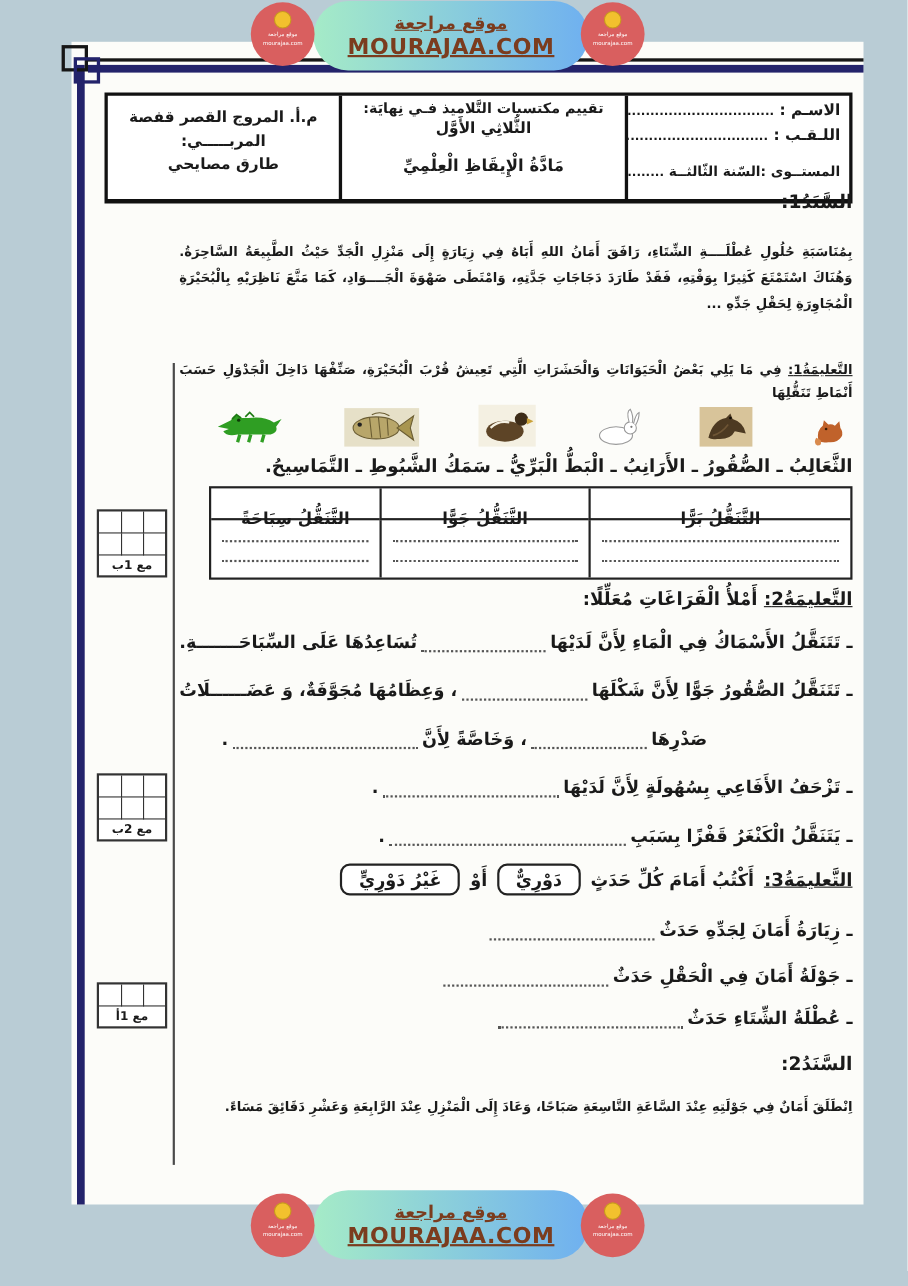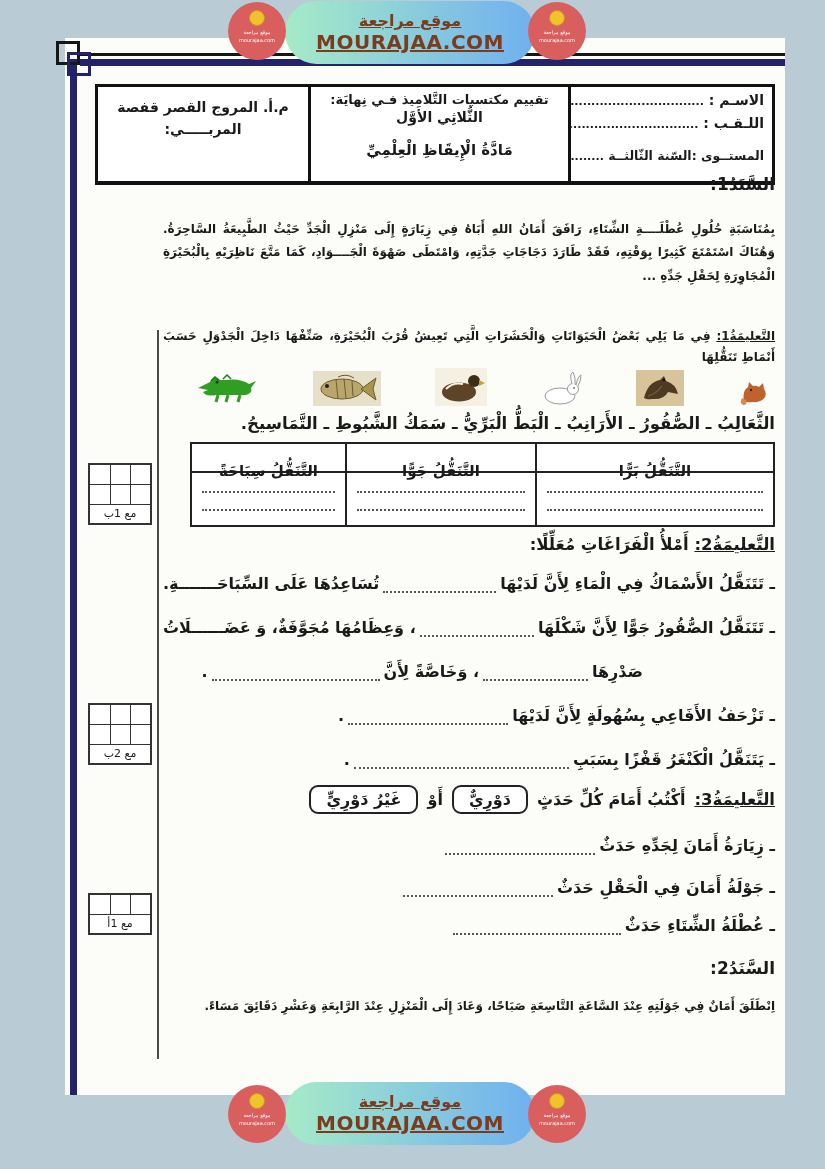--- a/index.html
+++ b/index.html
@@ -57,21 +57,21 @@
   .cbody .ccell{height:52px}
   .dotline{border-bottom:2px dotted #555;margin:16px 8px 0 8px}
   
   .t3row{display:flex;direction:rtl;align-items:center;gap:9px;font-size:16px}
   .obox{border:2px solid #222;border-radius:9px;padding:3px 15px;font-weight:bold;background:#fff}
   
   .mgrid{position:absolute;left:88px;width:64px;background:#fff;border:2.5px solid #333}
   .cells{display:grid;grid-template-columns:repeat(3,1fr)}
   .cells div{border-left:1.5px solid #333;border-bottom:1.5px solid #333;height:20px}
   .cells div:nth-child(3n+1){border-left:none}
-  .mlabel{text-align:center;font-size:11px;font-weight:normal;padding:2px 0 3px;direction:rtl}
+  .mlabel{text-align:center;font-size:11px;font-weight:bold;padding:2px 0 3px;direction:rtl}
   .vline{position:absolute;left:157px;top:330px;width:2px;height:729px;background:#4a4a4a}
 </style>
 </head>
 <body>
 
 <div class="paper"></div>
 <div class="btop-black"></div>
 <div class="btop-navy"></div>
 <div class="bleft-navy"></div>
 <div class="corner1"></div>
@@ -98,20 +98,21 @@
   </div>
   <div class="hcell cell-exam">
     <div class="exl1">تقييم مكتسبات التَّلاميذ فـي نِهايَة:</div>
     <div class="exl2">الثُّلاثِي الأَوَّل</div>
     <div class="exl3">مَادَّةُ الْإِيقَاظِ الْعِلْمِيِّ</div>
     <div class="exl4" dir="ltr">2022 ------------ 2021</div>
   </div>
   <div class="hcell cell-school">
     <div class="schl">م.أ. المروج القصر قفصة</div>
     <div class="schl">المربـــــي:</div>
+    <div class="schl">طارق مصايحي</div>
   </div>
 </div>
 
 <div class="blk t-title" style="top:174px">السَّنَدُ1:</div>
 <div class="blk bodytxt justify" style="top:218px">بِمُنَاسَبَةِ حُلُولِ عُطْلَــــةِ الشِّتَاءِ، رَافَقَ أَمَانُ اللهِ أَبَاهُ فِي زِيَارَةٍ إِلَى مَنْزِلِ الْجَدِّ حَيْثُ الطَّبِيعَةُ السَّاحِرَةُ. وَهُنَاكَ اسْتَمْتَعَ كَثِيرًا بِوَقْتِهِ، فَقَدْ طَارَدَ دَجَاجَاتِ جَدَّتِهِ، وَامْتَطَى صَهْوَةَ الْجَــــوَادِ، كَمَا مَتَّعَ نَاظِرَيْهِ بِالْبُحَيْرَةِ الْمُجَاوِرَةِ لِحَقْلِ جَدِّهِ ...</div>
 
 <div class="blk bodytxt justify" style="top:326px;line-height:1.75">
   <span class="tlabel">التَّعليمَةُ1:</span><span> فِي مَا يَلِي بَعْضُ الْحَيَوَانَاتِ وَالْحَشَرَاتِ الَّتِي تَعِيشُ قُرْبَ الْبُحَيْرَةِ، صَنِّفْهَا دَاخِلَ الْجَدْوَلِ حَسَبَ أَنْمَاطِ تَنَقُّلِهَا</span>
 </div>
 

